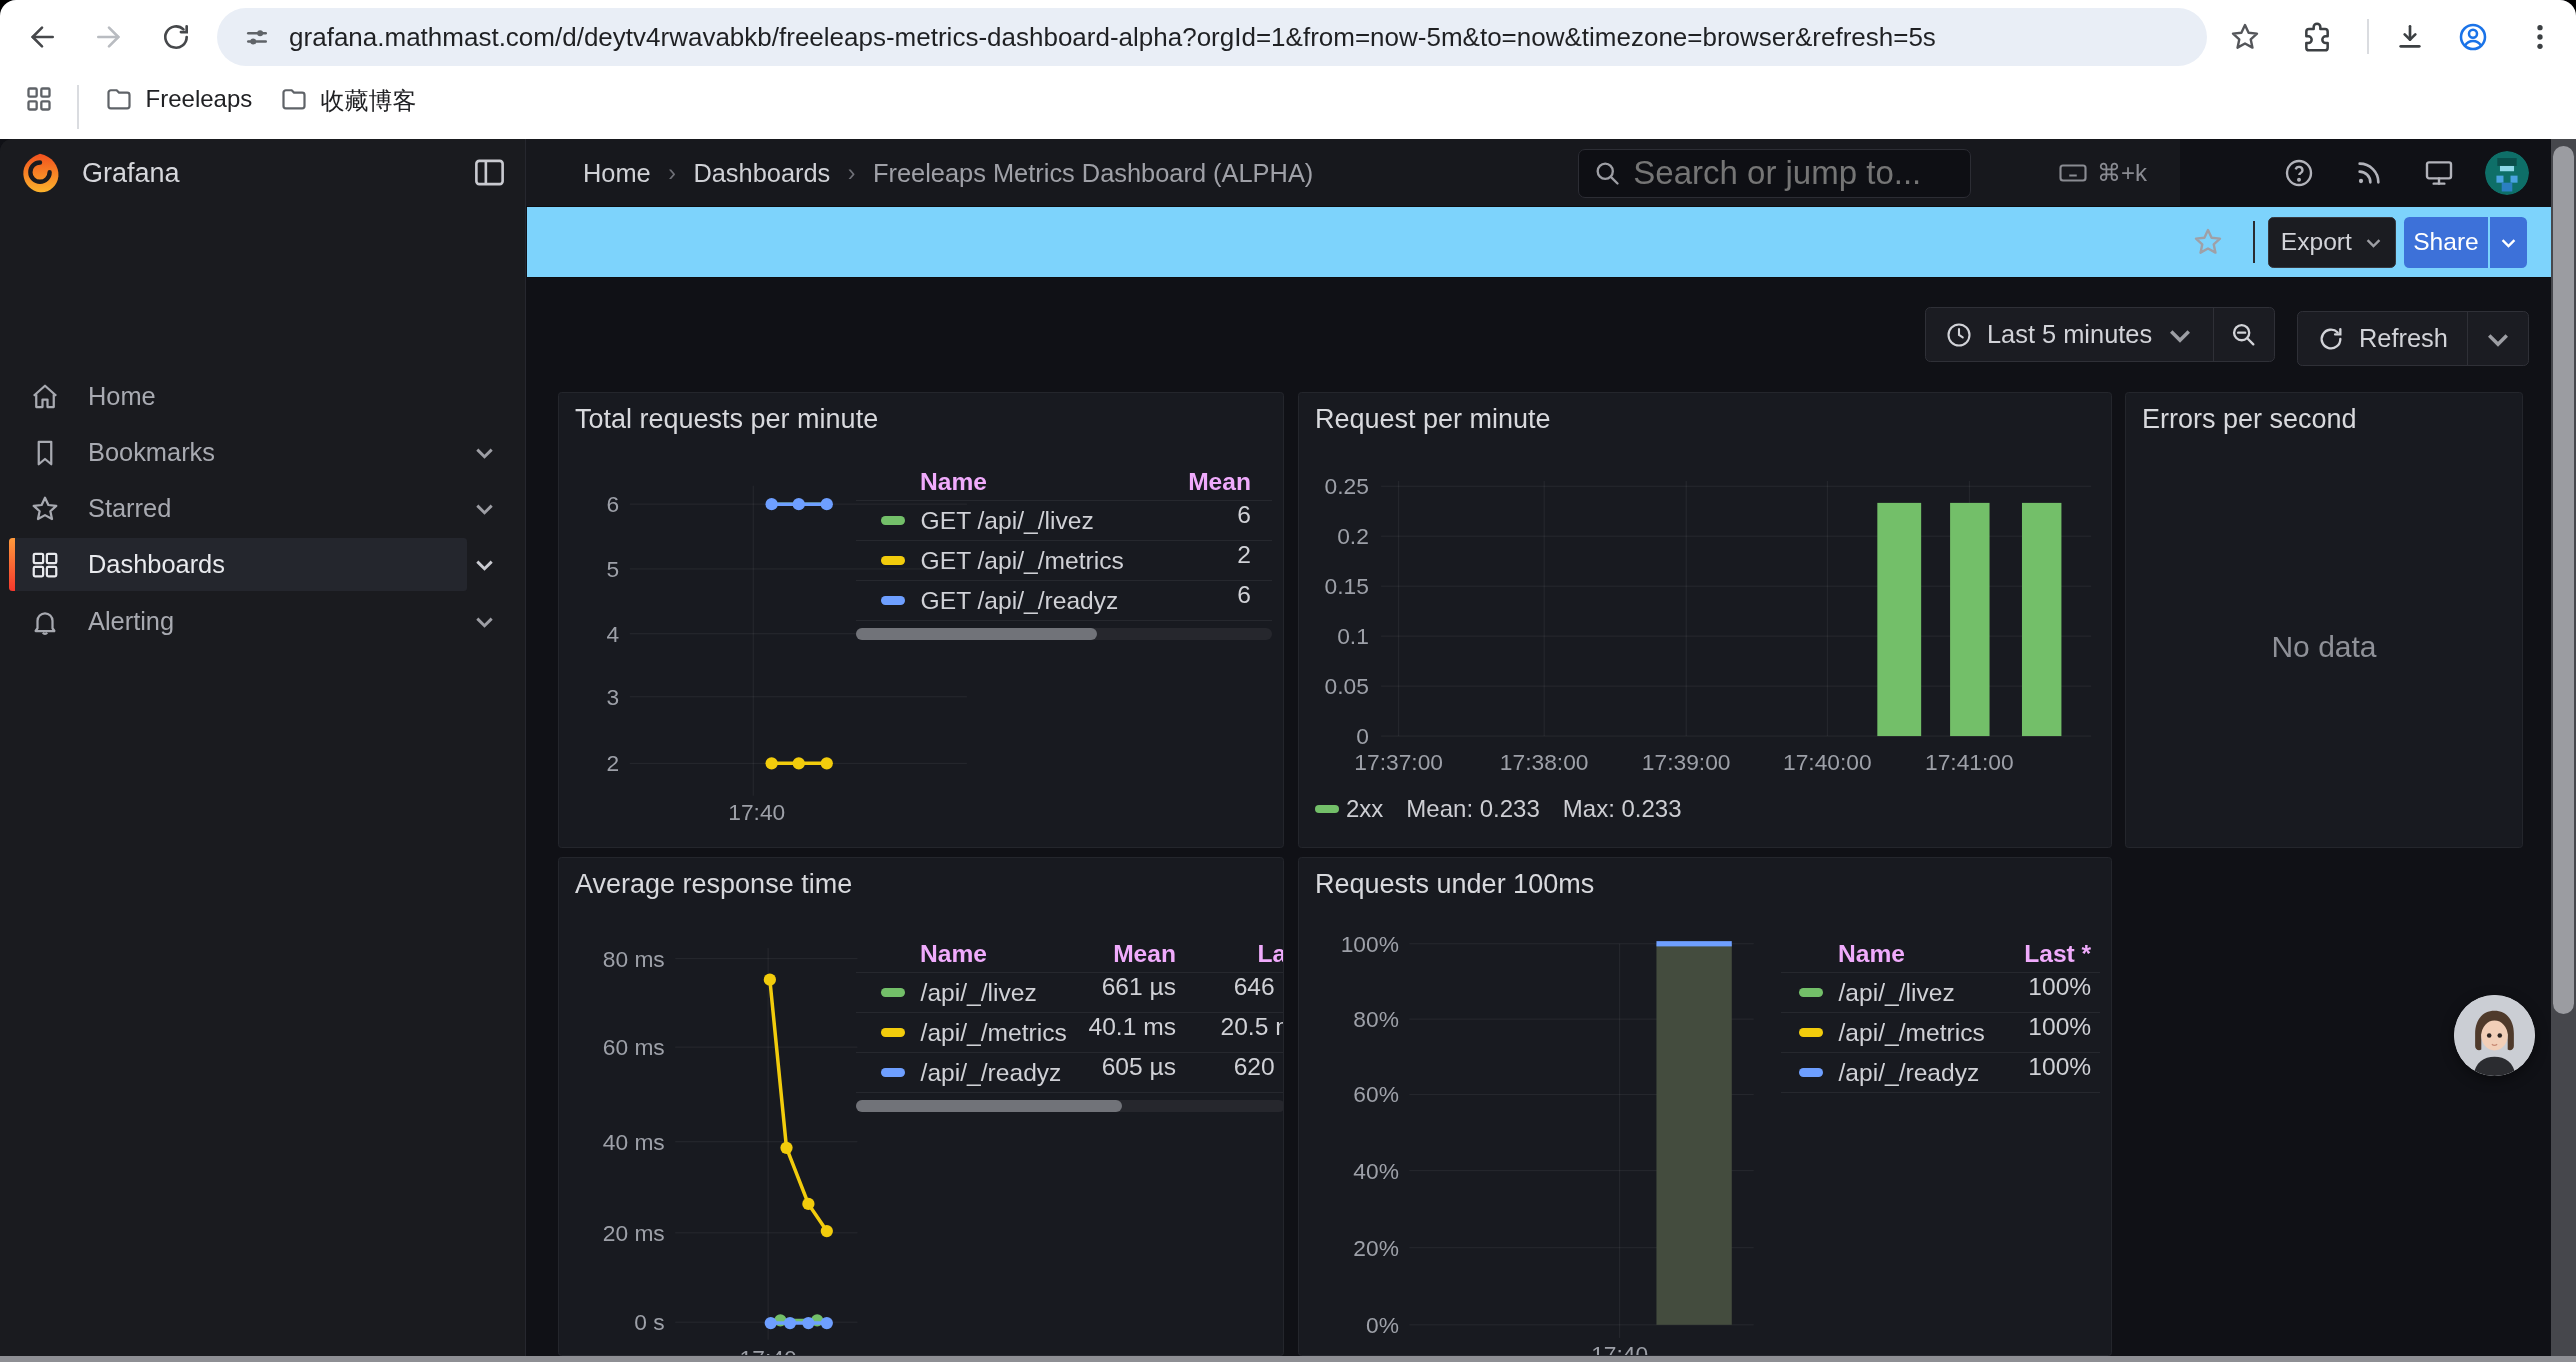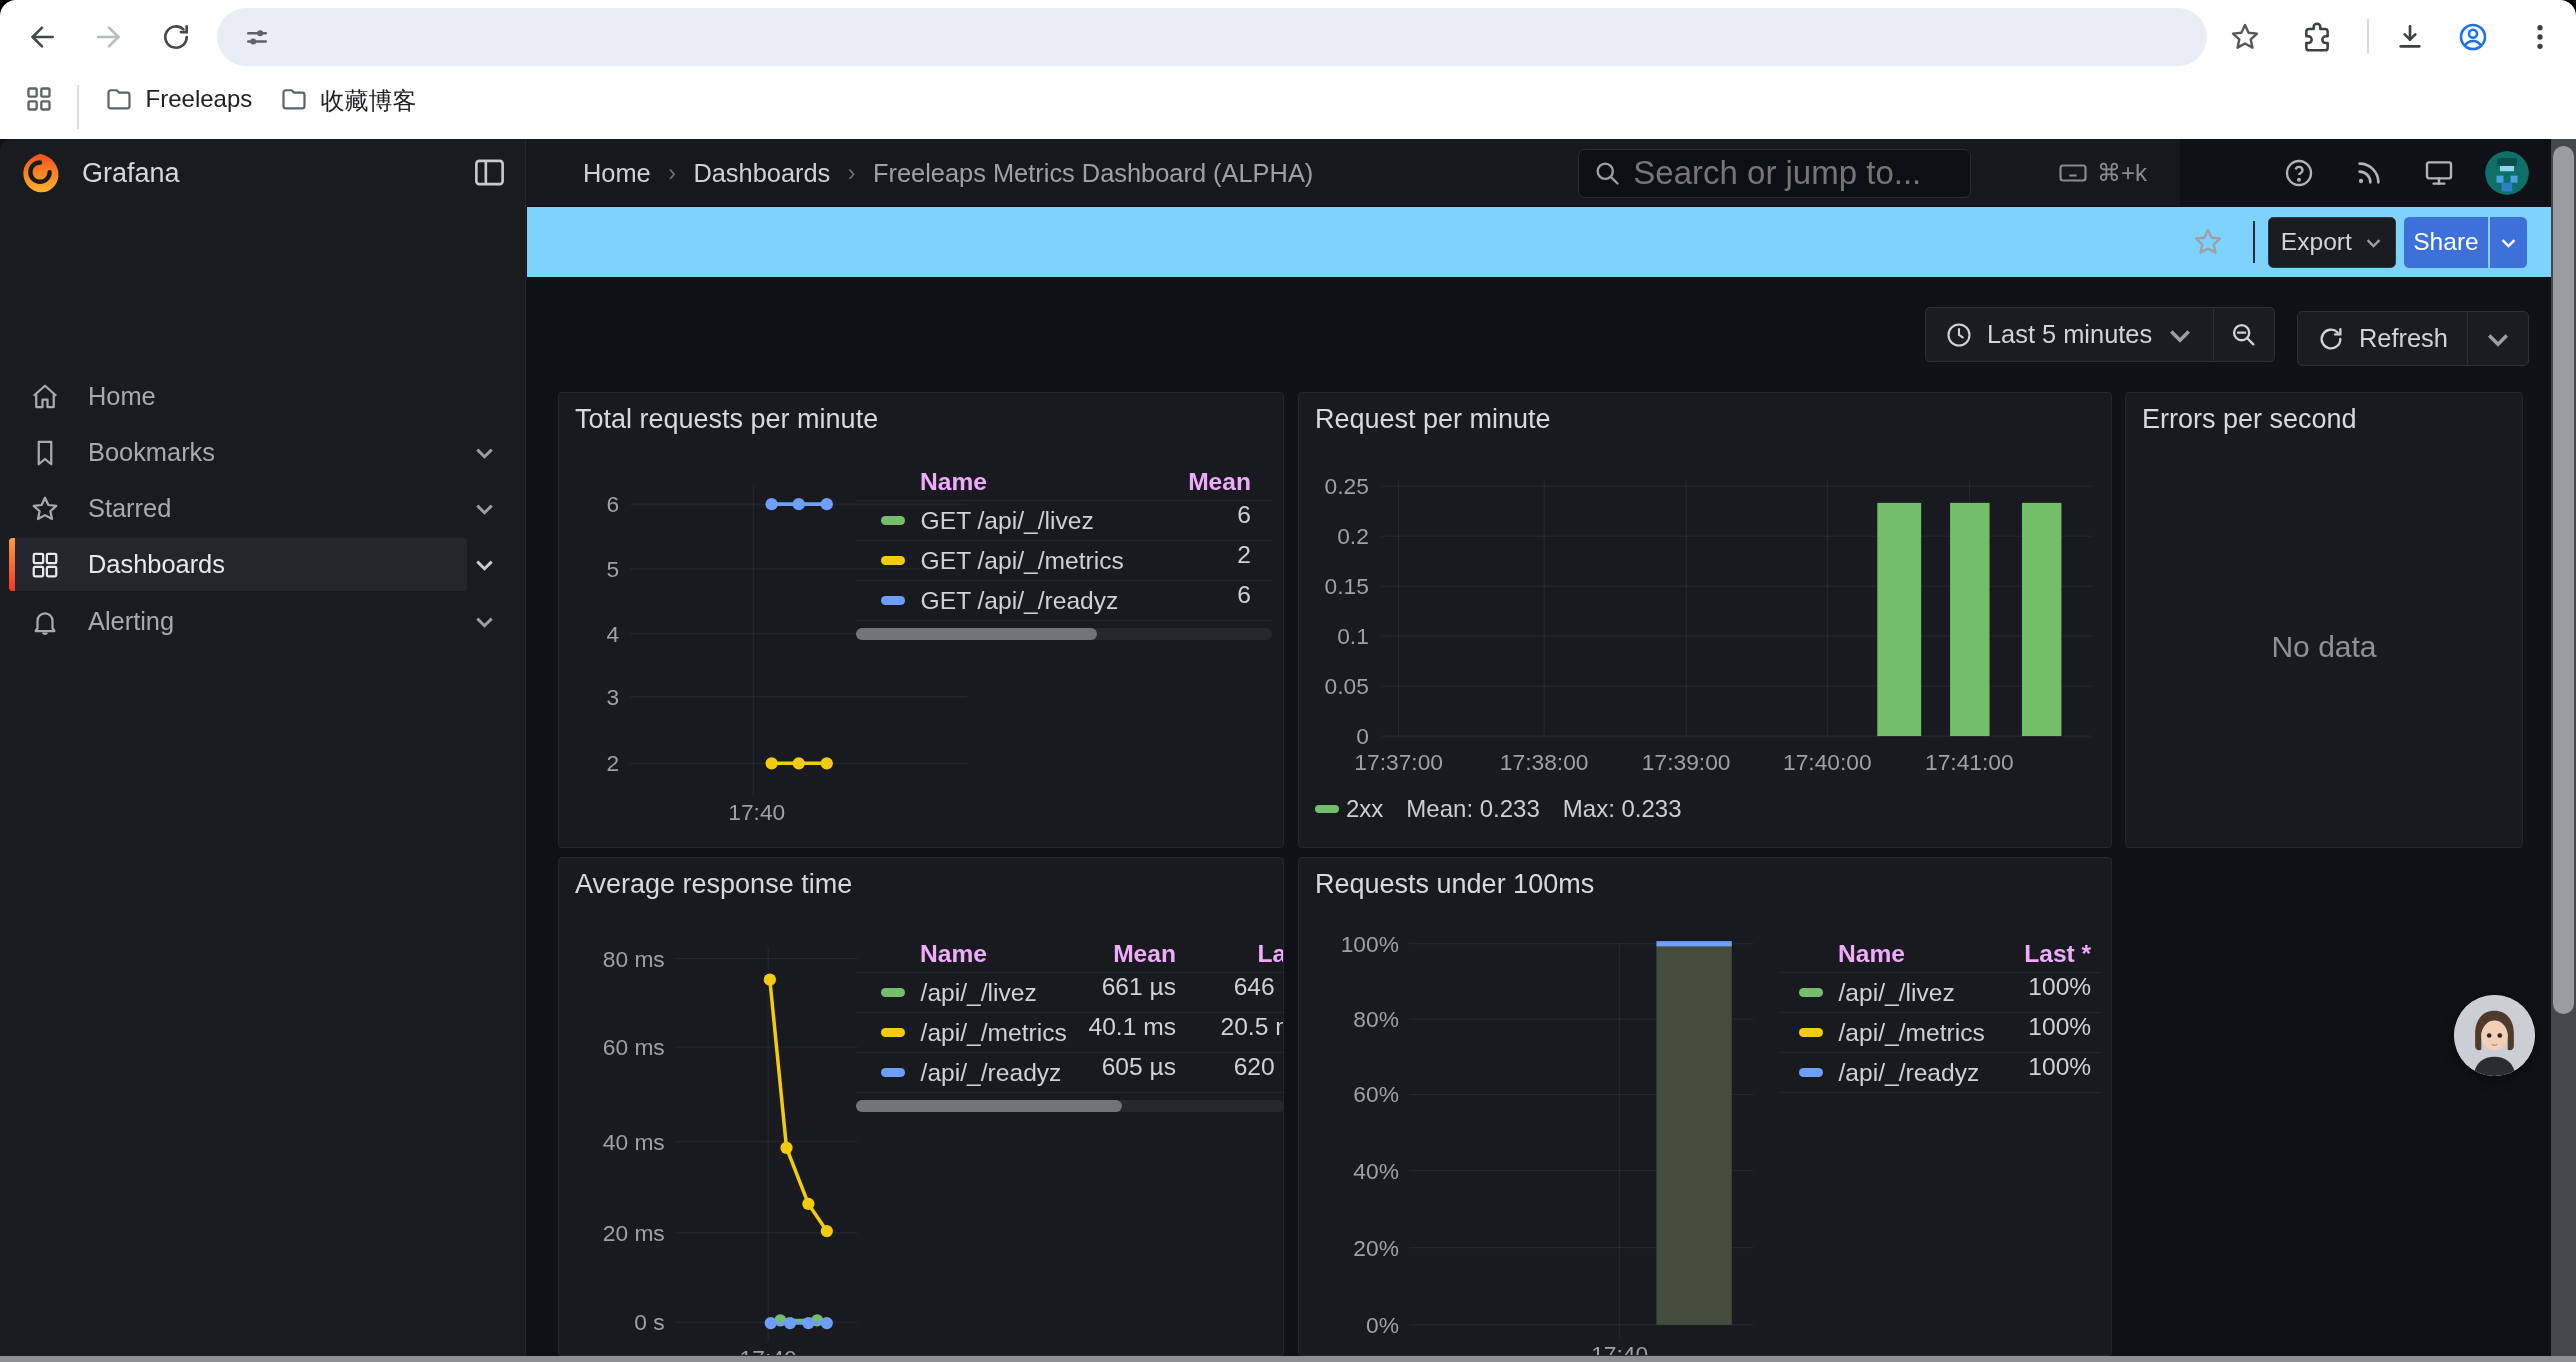--- a/index.html
+++ b/index.html
@@ -90,20 +90,21 @@
     </div>
     <div class="urlbar">
       <span style="margin:0 17.5px 0 24.6px;display:flex">
         <svg width="30" height="30" viewBox="0 0 24 24" fill="none" stroke="#5f6368" stroke-width="2" stroke-linecap="round">
             <path d="M5 9h14"></path>
             <circle cx="14.5" cy="9" r="2.4" fill="#5f6368" stroke="none"></circle>
             <path d="M5 15.5h14"></path>
             <circle cx="9" cy="15.5" r="2.4" fill="#5f6368" stroke="none"></circle>
           </svg>
       </span>
+      <input readonly="" value="grafana.mathmast.com/d/deytv4rwavabkb/freeleaps-metrics-dashboard-alpha?orgId=1&amp;from=now-5m&amp;to=now&amp;timezone=browser&amp;refresh=5s" style="">
     </div>
     <div class="bicon" style="left:2220px;color:#54565a">
       <svg viewBox="0 0 24 24" fill="none" stroke="currentColor" stroke-width="1.8" stroke-linejoin="round">
           <path d="M12 3l2.7 5.8 6.3.7-4.7 4.3 1.3 6.2L12 16.9 6.4 20l1.3-6.2L3 9.5l6.3-.7z"></path>
         </svg>
     </div>
     <div class="bicon" style="left:2292px;color:#3c4043">
       <svg viewBox="0 0 24 24" fill="none" stroke="currentColor" stroke-width="1.9" stroke-linejoin="round">
           <path d="M9.5 4.5a2.5 2.5 0 0 1 5 0V6H18a2 2 0 0 1 2 2v3.5h-1.5a2.5 2.5 0 0 0 0 5H20V20a2 2 0 0 1-2 2H6a2 2 0 0 1-2-2v-3.5h1.5a2.5 2.5 0 0 0 0-5H4V8a2 2 0 0 1 2-2h3.5z"></path>
         </svg>

